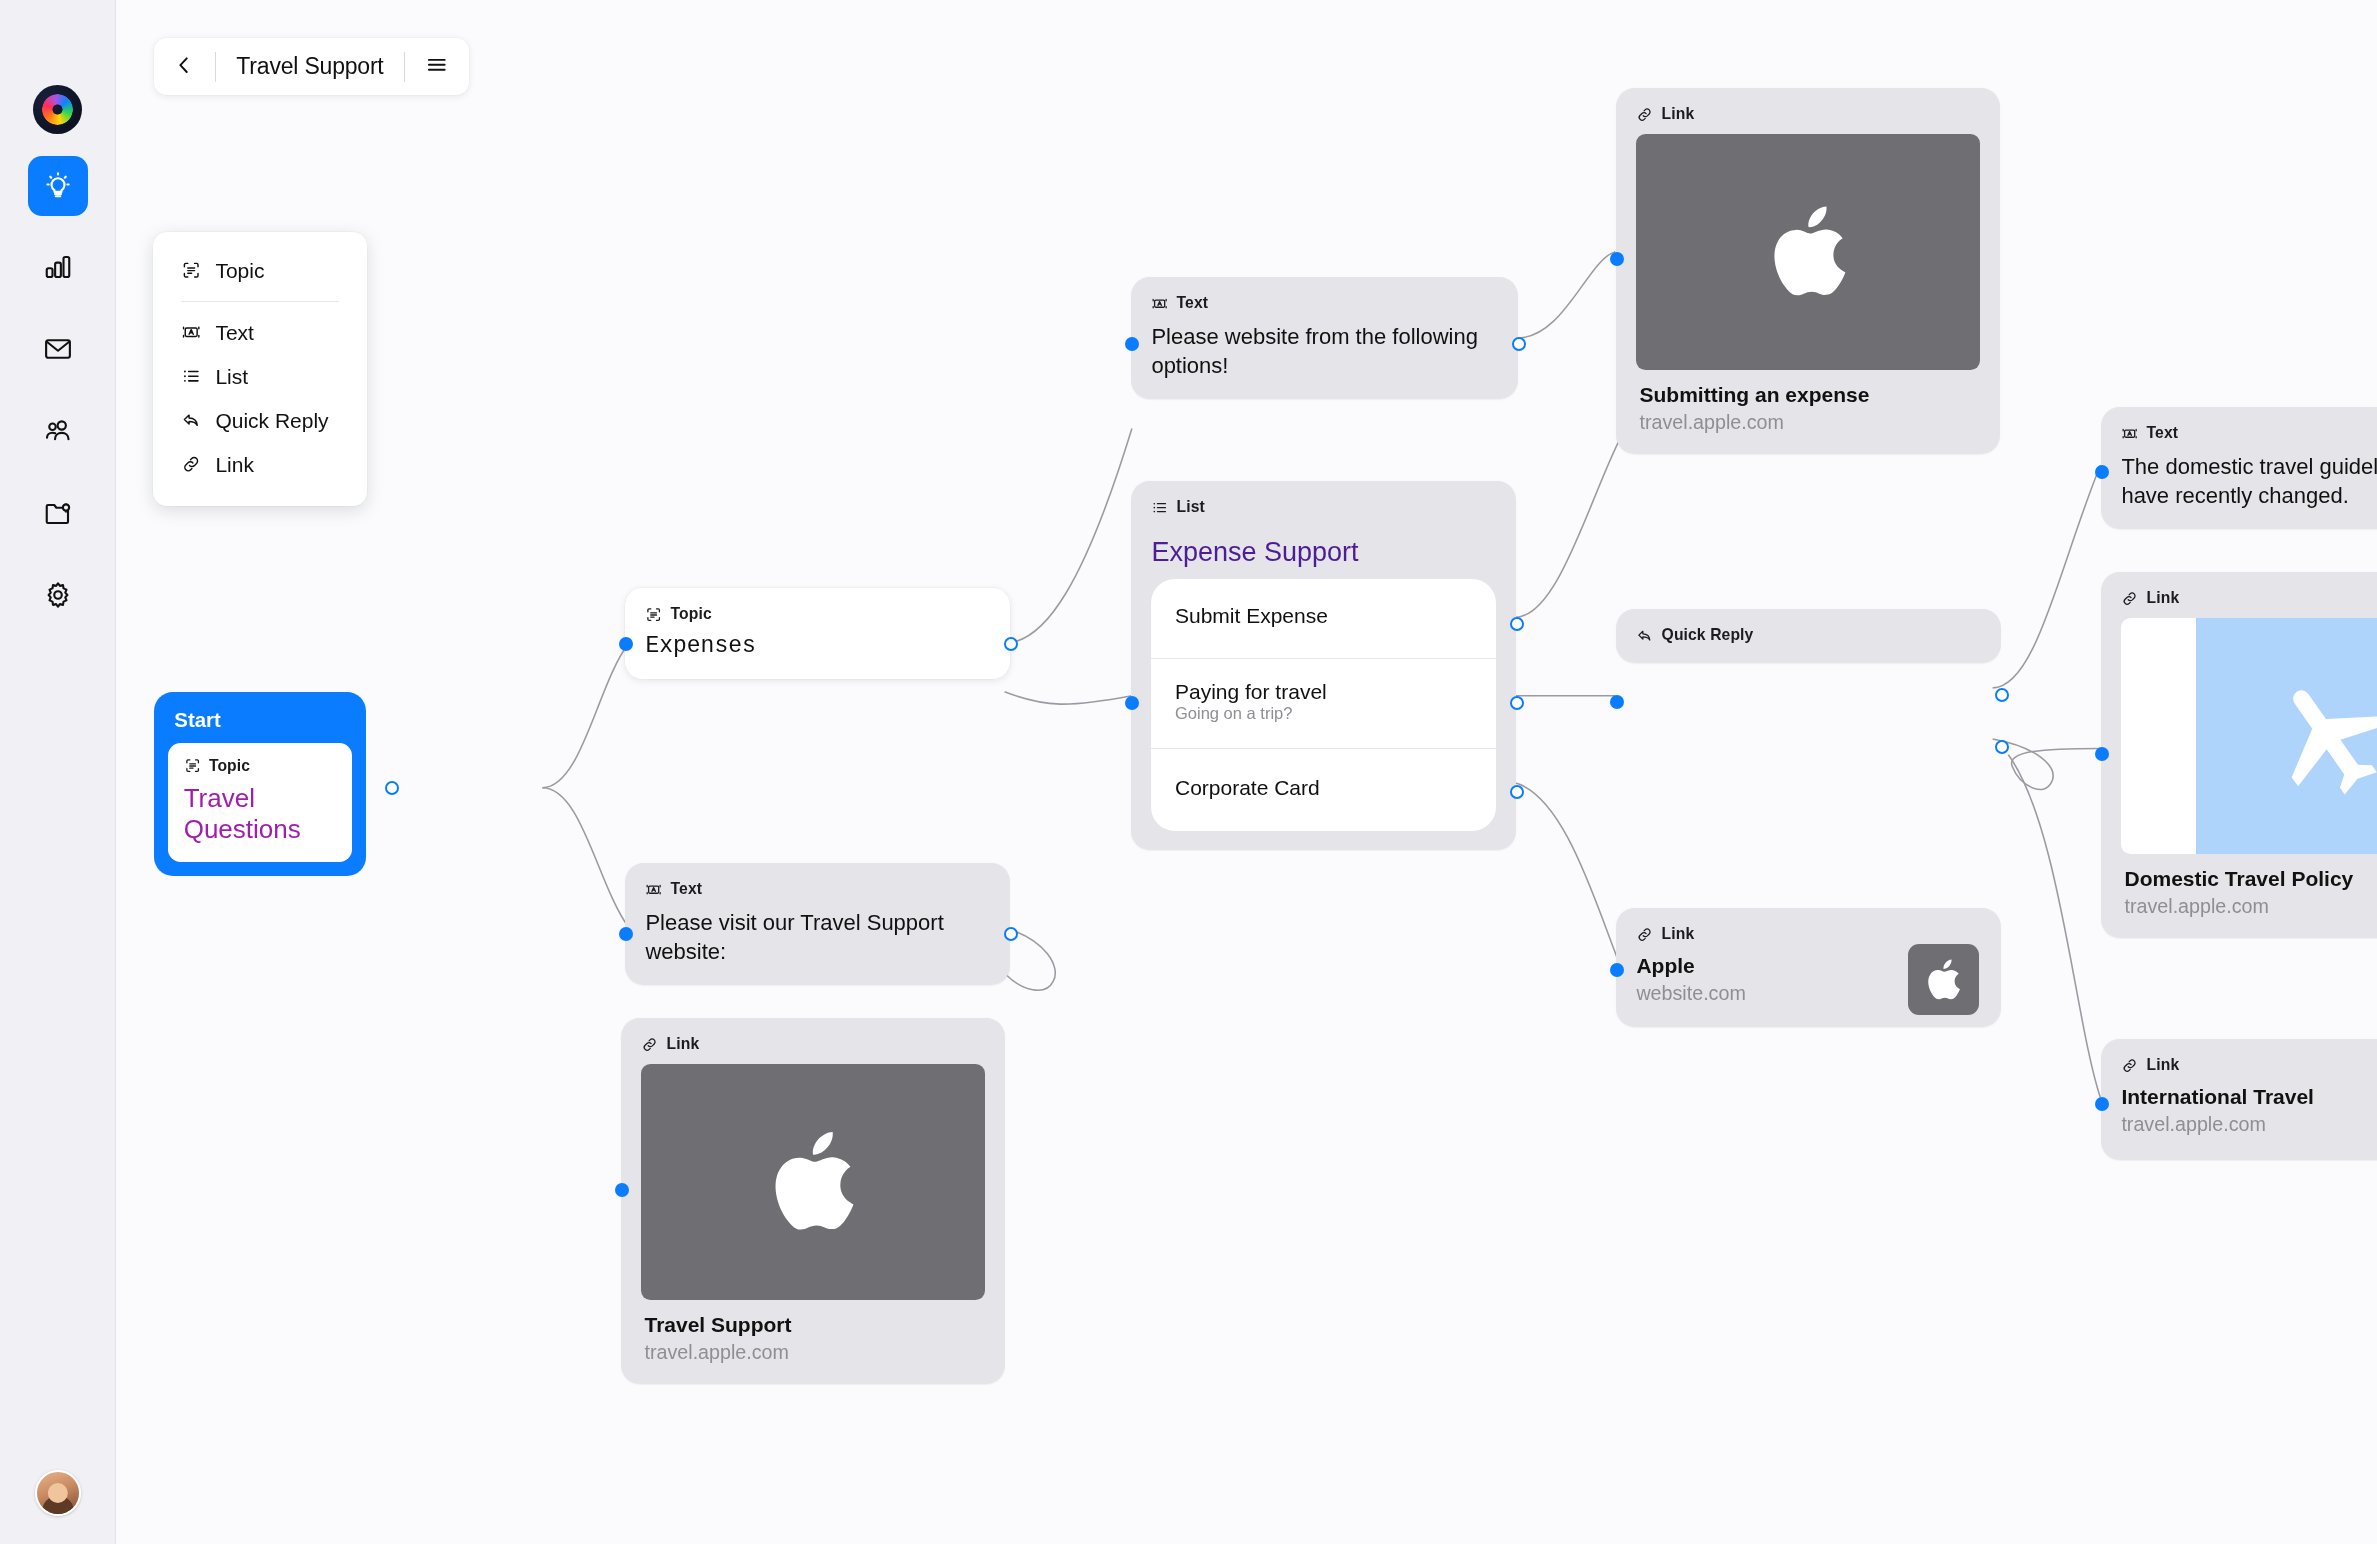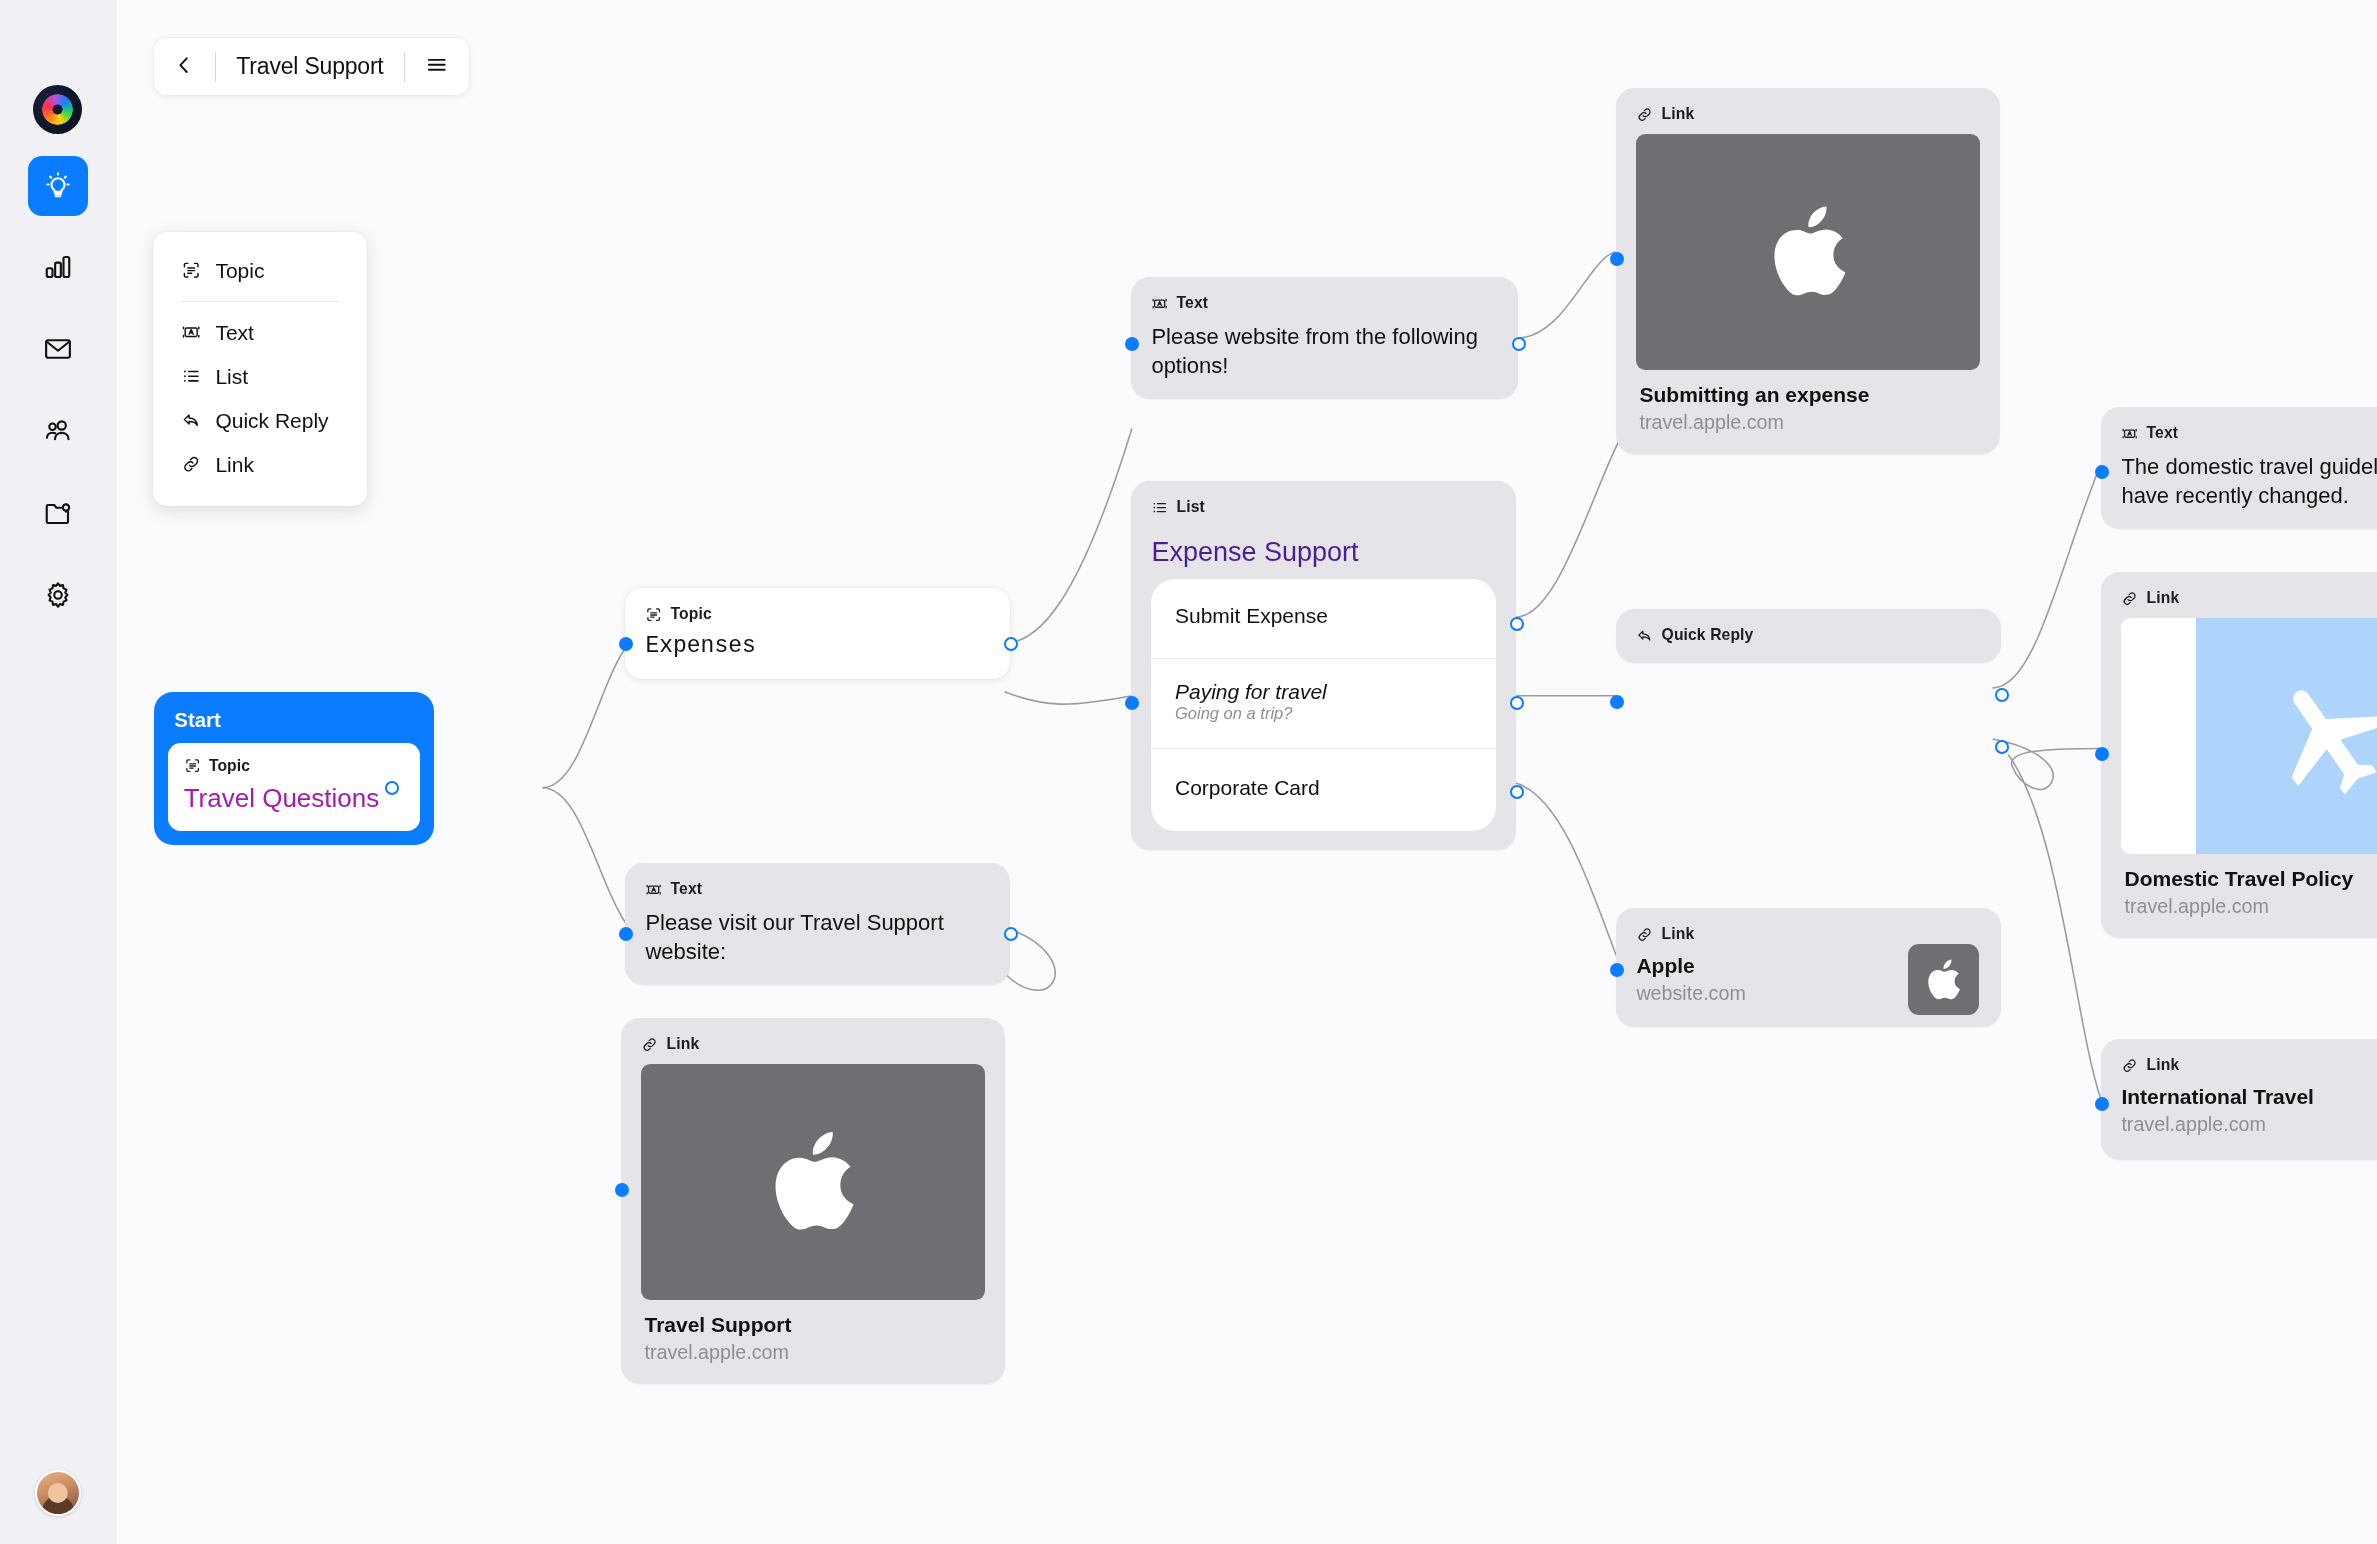--- a/index.html
+++ b/index.html
@@ -106,21 +106,21 @@
   .white-node {
     background: #fff; border-radius: 17.3px;
     padding: 17.3px 20.4px 20.4px 20.4px;
     box-shadow: 0 1.6px 7px rgba(16,22,40,.09), 0 0 0 0.4px rgba(16,22,40,.04);
   }
   .white-node .body { margin-top: 9.4px; font-size: 23px; color: #111; font-family: Liberation Mono, monospace; }
 
   
   #start-node {
     background: #0a7cff; border-radius: 19px;
-    padding: 14px 14px 14px 14px; width: 280px;
+    padding: 14px 14px 14px 14px; width: 212px;
   }
   #start-node .start-label {
     color: #fff; font-size: 20.4px; font-weight: 700; padding: 3.1px 6.3px 11px 6.3px;
   }
   #start-node .inner {
     background: #fff; border-radius: 12.6px; padding: 14px 15.7px 17.3px 15.7px;
   }
   #start-node .inner .body { font-size: 26px; color: #a21caf; margin-top: 7.9px; }
 
   
@@ -409,21 +409,21 @@
             <circle cx="4.6" cy="12" r="1.1" fill="#1c1c1e" stroke="none"></circle>
             <circle cx="4.6" cy="17.5" r="1.1" fill="#1c1c1e" stroke="none"></circle>
         </svg>
         <span>List</span>
       </div>
       <div class="listhead">Expense Support</div>
       <div class="optgroup">
         <div class="optrow" style="padding:25px 23.6px 30px 23.6px;">
           <div class="ot">Submit Expense</div>
         </div>
-        <div class="optrow" style="padding:20.4px 23.6px 25px 23.6px;font-style:italic;">
+        <div class="optrow" style="padding:20.4px 23.6px 25px 23.6px;">
           <div class="ot">Paying for travel</div>
           <div class="os">Going on a trip?</div>
         </div>
         <div class="optrow" style="padding:27px 23.6px 31px 23.6px;">
           <div class="ot">Corporate Card</div>
         </div>
       </div>
     </div>
     <div class="port filled" style="left:-6.3px; top:215px;"></div>
     <div class="port hollow" style="left:379px; top:136px;"></div>

